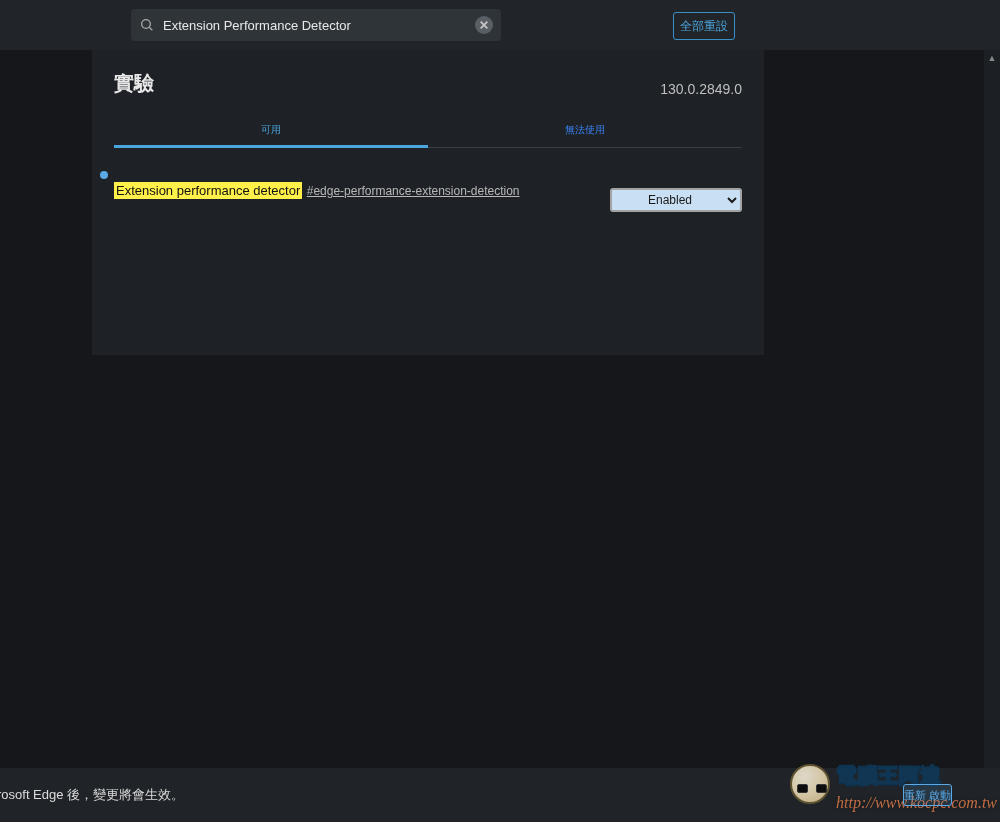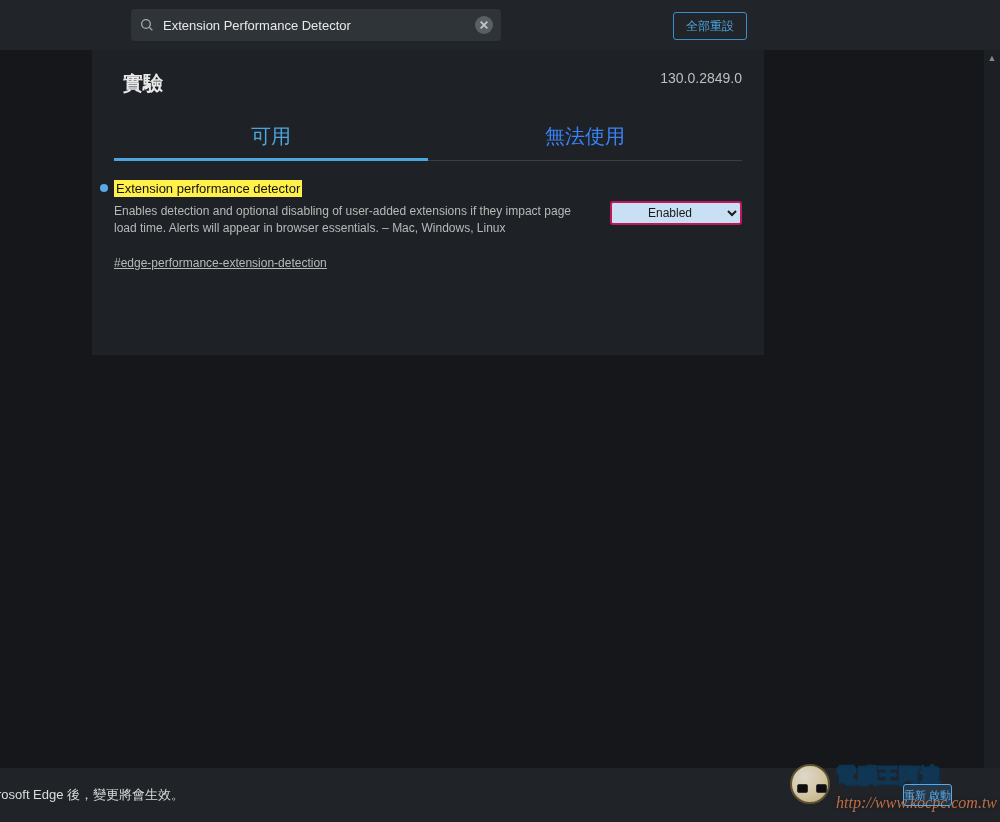--- a/index.html
+++ b/index.html
@@ -54,21 +54,21 @@
     background: #5a5f65;
     display: flex;
     align-items: center;
     justify-content: center;
     cursor: pointer;
   }
   .clear-btn svg { width: 10px; height: 10px; stroke: #c8c8c8; stroke-width: 2; }
   .reset-btn {
     position: absolute;
     left: 673px; top: 12px;
-    width: 74px; height: 28px;
+    width: 62px; height: 28px;
     border: 1px solid #3a8fc8;
     border-radius: 3px;
     background: transparent;
     color: #4ba5de;
     font-size: 12px;
     font-family: inherit;
     cursor: pointer;
     display: flex;
     align-items: center;
     justify-content: center;
@@ -77,43 +77,42 @@
     position: absolute;
     left: 92px; top: 50px;
     width: 672px;
     height: 305px;
     background: #1e2226;
     padding: 20px 22px 0 22px;
   }
   .panel-header {
     display: flex;
     justify-content: space-between;
-    align-items: flex-start;
+    align-items: flex-end;
     margin-bottom: 18px;
-    margin-left: 9px;
   }
   .panel-title {
     color: #e8e8e8;
     font-size: 20px;
     font-weight: 600;
   }
   .version {
     color: #bfbfbf;
     font-size: 14px;
   }
   .tabs {
     display: flex;
     border-bottom: 1px solid #3a3f45;
     margin-bottom: 18px;
   }
   .tab {
     flex: 1;
     text-align: center;
     padding: 8px 0;
-    font-size: 20px;
+    font-size: 10px;
     cursor: pointer;
   }
   .tab.active {
     color: #4ba5de;
     border-bottom: 3px solid #4ba5de;
     margin-bottom: -1px;
   }
   .tab.inactive { color: #3b82f6; }
   .flag-row {
     display: flex;
@@ -151,21 +150,21 @@
     cursor: pointer;
   }
   .flag-select-wrap {
     width: 132px;
     padding-top: 22px;
   }
   .flag-select {
     width: 132px;
     height: 24px;
     background: #c9e0f4;
-    border: 2px solid #be185d;
+    border: 2px solid #a3a3a3;
     border-radius: 3px;
     font-size: 12px;
     font-family: inherit;
     color: #1a1a1a;
     padding: 0 4px;
     text-align: center;
   }
   .footerbar {
     position: absolute;
     left: 0; bottom: 0; right: 0;
@@ -296,21 +295,20 @@
 
     <div class="tabs">
       <div class="tab active">可用</div>
       <div class="tab inactive">無法使用</div>
     </div>
 
     <div class="flag-row">
       <div class="flag-main">
         <div class="dot"></div>
         <span class="flag-title">Extension performance detector</span>
-        <div class="flag-desc">Enables detection and optional disabling of user-added extensions if they impact page load time. Alerts will appear in browser essentials. – Mac, Windows, Linux</div>
         <a class="flag-hash">#edge-performance-extension-detection</a>
       </div>
       <div class="flag-select-wrap">
         <select class="flag-select" id="flag-select"><option>Default</option><option selected="">Enabled</option><option>Disabled</option></select>
       </div>
     </div>
   </div>
 
   <div class="scrollbar-track"></div>
   <div class="scroll-arrow scroll-up">▲</div>

